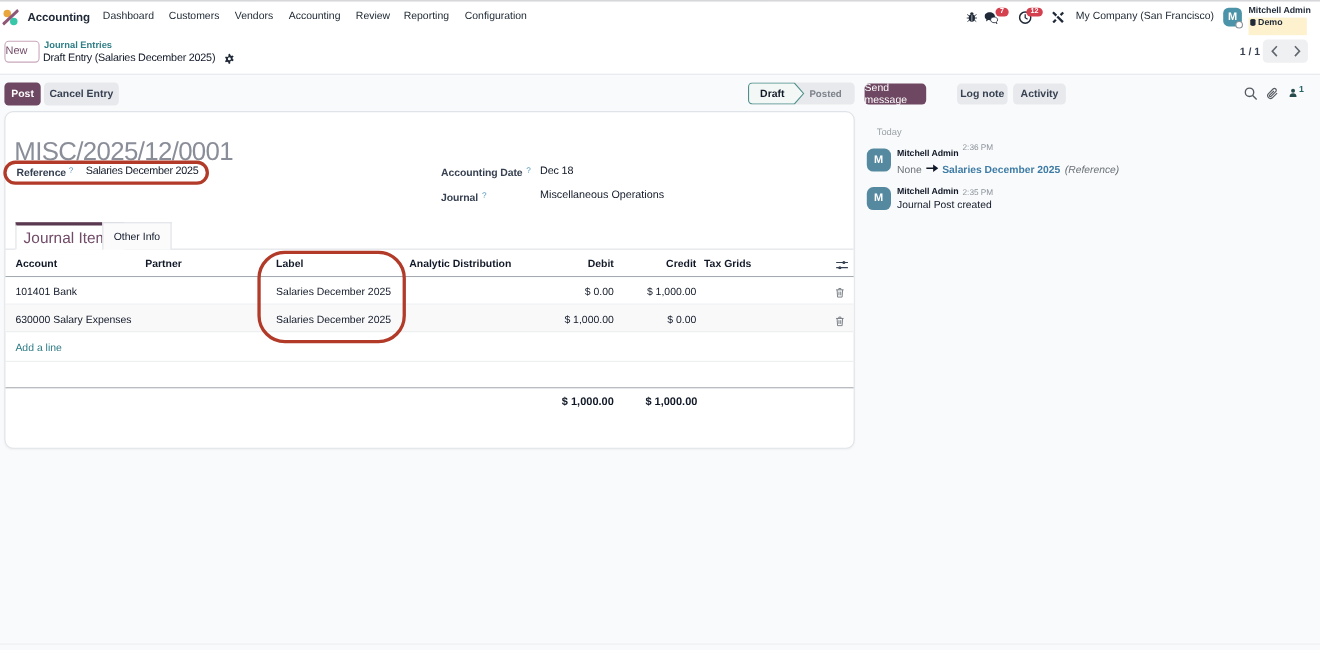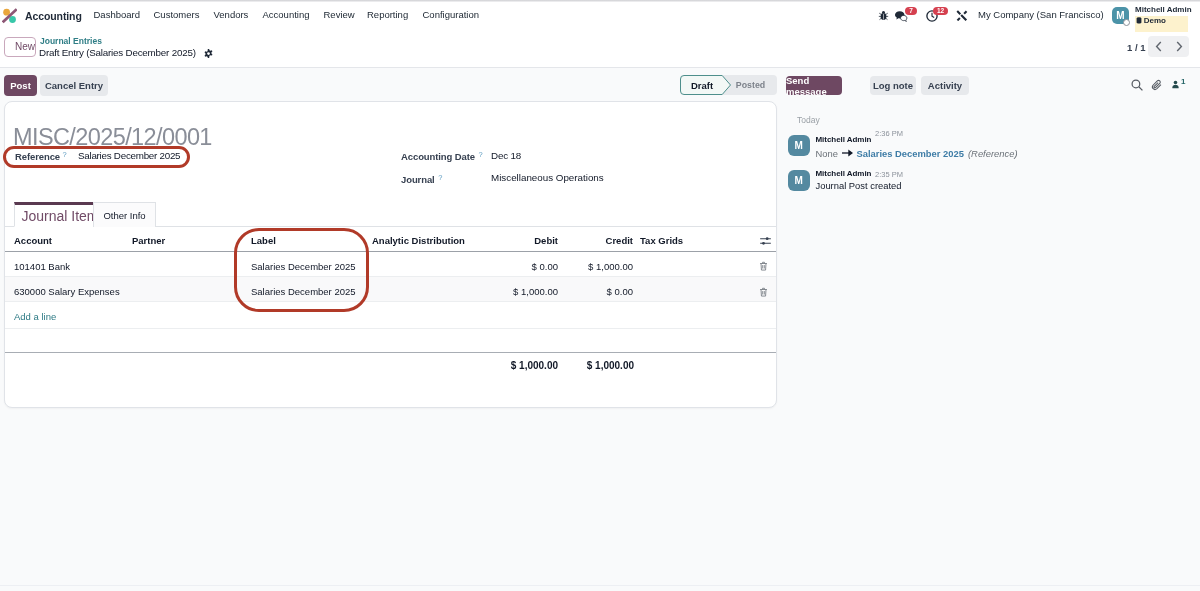--- a/index.html
+++ b/index.html
@@ -6,30 +6,30 @@
 html,body { width:1200px; height:591px; overflow:hidden; }
 body { font-family:"Liberation Sans", sans-serif; background:#f9fafb; position:relative; color:#111827; }
 .abs { position:absolute; }
 
 #topline { left:0; top:0; width:1200px; height:2px; background:linear-gradient(#cdced1,#f5f5f6); }
 #whitehead { left:0; top:2px; width:1200px; height:66px; background:#fff; border-bottom:1px solid #e4e6ea; }
 
 #brand { left:25px; top:9.5px; font-size:10.5px; font-weight:700; color:#1f2937; letter-spacing:-0.1px; }
 .navitem { top:8.5px; font-size:9.5px; color:#212b36; }
 
-#newbtn { left:4px; top:37px; width:32px; height:20px; border:1px solid #c9a8bc; border-radius:4px; color:#714b67; font-size:10px; text-align:right; line-height:18px; background:#fff; }
+#newbtn { left:4px; top:37px; width:32px; height:20px; border:1px solid #c9a8bc; border-radius:4px; color:#714b67; font-size:10px; text-align:left; line-height:18px; background:#fff; }
 #bc-link { left:40px; top:36px; font-size:8.5px; font-weight:700; color:#2f7e86; }
 #bc-title { left:39px; top:46.5px; font-size:9.8px; color:#111827; letter-spacing:-0.2px; }
 
 .btn { height:21px; border-radius:4px; font-size:9.5px; font-weight:700; display:inline-flex; align-items:center; justify-content:center; }
 #btn-post { left:4px; top:75px; width:33px; background:#6e4862; color:#fff; }
 #btn-cancel { left:40px; top:75px; width:68px; background:#e7e9ec; color:#374151; }
 #statusbar { left:680px; top:75px; width:97px; height:20px; background:#e7e9ec; border-radius:4px; }
 #st-posted { position:absolute; right:0; top:0; width:53px; height:20px; font-size:8.8px; font-weight:700; color:#7d828b; display:flex; align-items:center; justify-content:center; }
-#btn-send { left:786px; top:76px; width:56px; height:19px; background:#6e4862; color:#fff; font-size:9.5px; font-weight:700; }
+#btn-send { left:786px; top:76px; width:56px; height:19px; background:#6e4862; color:#fff; font-size:9.5px; font-weight:400; }
 #btn-log { left:870px; top:76px; width:46px; height:19px; background:#e7e9ec; color:#374151; font-size:9.5px; font-weight:700; }
 #btn-act { left:921px; top:76px; width:48px; height:19px; background:#e7e9ec; color:#374151; font-size:9.5px; font-weight:700; }
 
 #sheet { left:4px; top:101px; width:773px; height:307px; background:#fff; border:1px solid #e0e3e8; border-radius:8px; box-shadow:0 1px 2px rgba(0,0,0,.04); }
 #doctitle { left:13px; top:124px; font-size:23.5px; color:#8a8e98; letter-spacing:-0.6px; }
 .flabel { font-size:9.5px; font-weight:700; color:#374151; letter-spacing:-0.1px; }
 .fval { font-size:9.8px; color:#111827; letter-spacing:-0.15px; }
 .qmark { font-size:7.5px; color:#5c9bc0; vertical-align:3px; font-weight:400; }
 #lbl-ref { left:15px; top:150px; }
 #val-ref { left:78px; top:149.5px; letter-spacing:-0.25px; }

